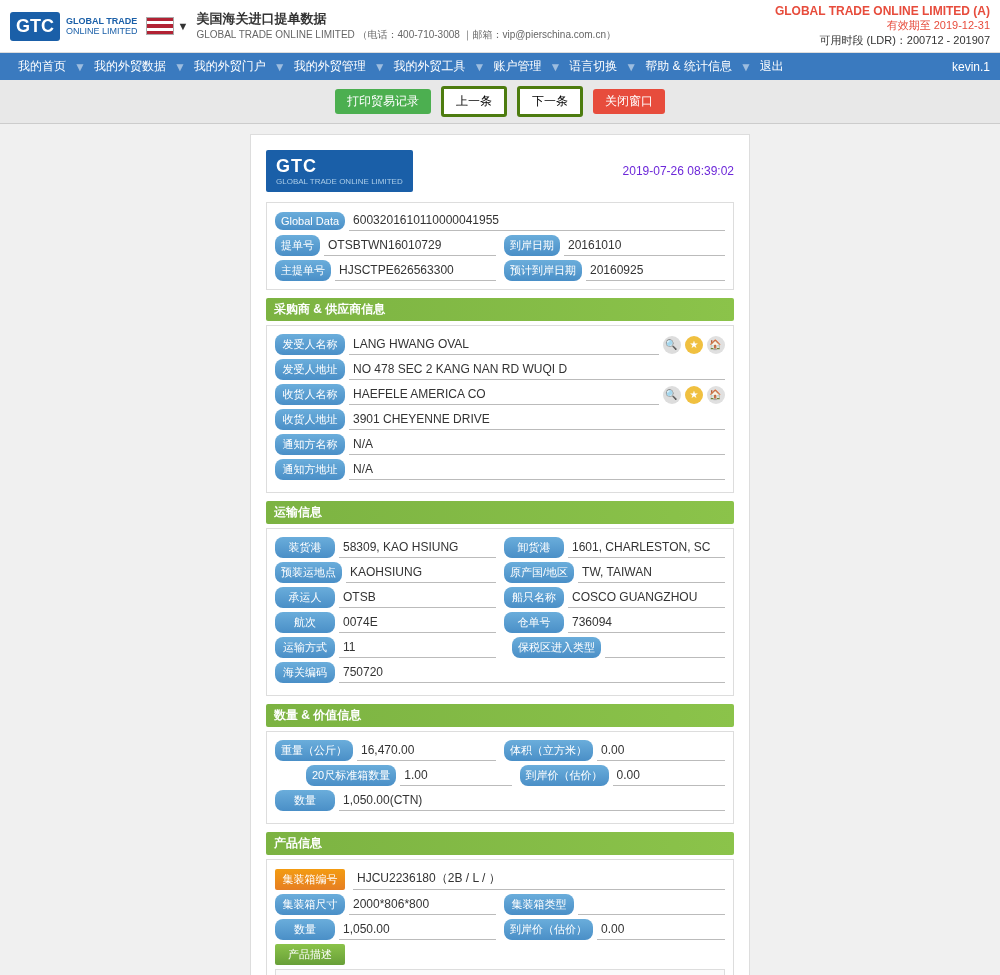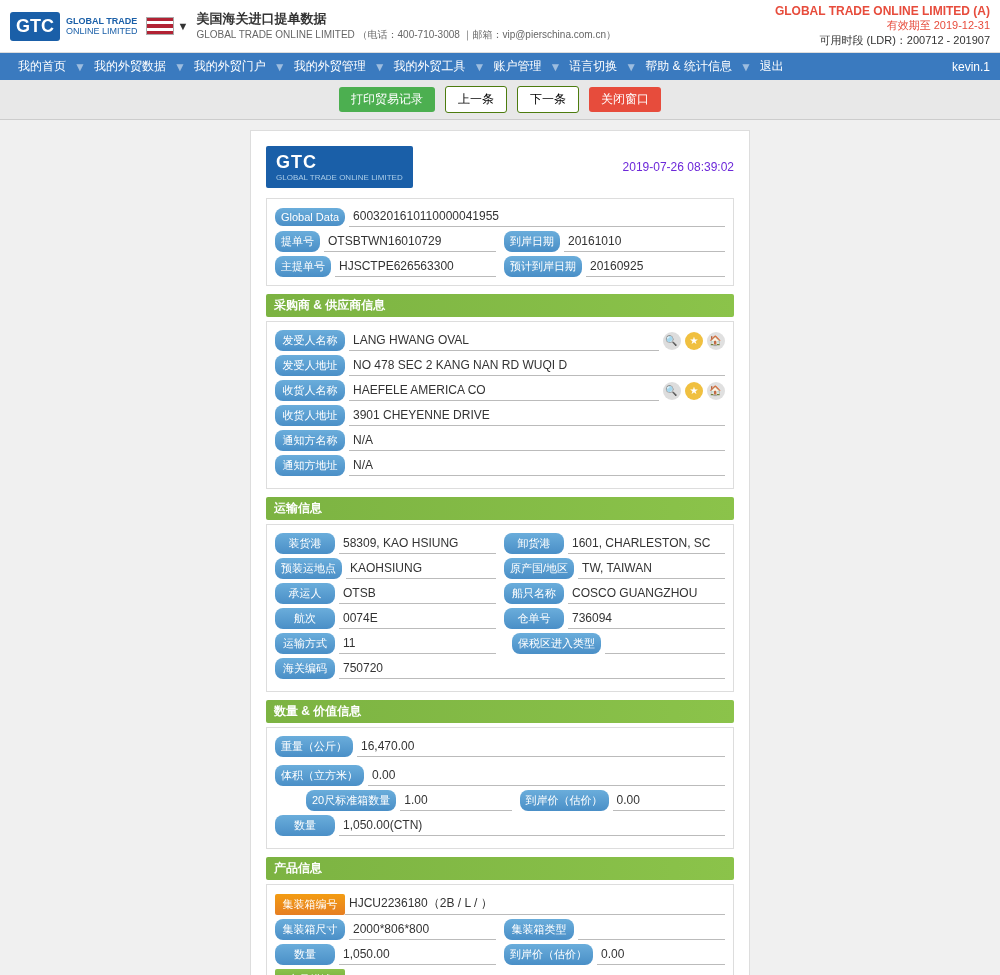--- a/index.html
+++ b/index.html
@@ -9,21 +9,21 @@
     .top-header { background: #fff; border-bottom: 1px solid #ddd; padding: 4px 10px; display: flex; align-items: center; justify-content: space-between; }
     .top-nav { background: #3a7abf; padding: 2px 10px; display: flex; align-items: center; gap: 0; }
     .top-nav a { color: #fff; text-decoration: none; font-size: 12px; padding: 3px 8px; }
     .top-nav .sep { color: rgba(255,255,255,0.5); }
     .logo-area { display: flex; align-items: center; gap: 8px; }
     .flag-area { display: flex; align-items: center; gap: 4px; font-size: 12px; }
 
     
     .toolbar { background: #e8e8e8; padding: 6px 10px; display: flex; align-items: center; justify-content: center; gap: 10px; border-bottom: 1px solid #ccc; }
     .btn-print { background: #4CAF50; color: #fff; border: none; padding: 4px 12px; border-radius: 3px; cursor: pointer; font-size: 12px; }
-    .btn-nav { background: #fff; border: 1px solid #4d7c0f; padding: 4px 12px; border-radius: 3px; cursor: pointer; font-size: 12px; }
+    .btn-nav { background: #fff; border: 3px solid #4d7c0f; padding: 4px 12px; border-radius: 3px; cursor: pointer; font-size: 12px; }
     .btn-close { background: #e74c3c; color: #fff; border: none; padding: 4px 12px; border-radius: 3px; cursor: pointer; font-size: 12px; }
 
     
     .main-content { padding: 10px 250px; background: #f0f0f0; }
     .doc-container { background: #fff; padding: 15px; border: 1px solid #ddd; }
     
     
     .doc-header { display: flex; justify-content: space-between; align-items: center; margin-bottom: 10px; }
 
     
@@ -42,21 +42,21 @@
     .gtc-brand { display: flex; align-items: center; }
     .header-right { text-align: right; }
     .validity { color: #e74c3c; font-size: 11px; }
     .ldr { font-size: 11px; color: #333; }
 
     .section-box { border: 1px solid #ddd; padding: 8px; margin-bottom: 8px; background: #fff; }
 
     .row { display: flex; align-items: center; margin-bottom: 4px; }
     .lbl { background: linear-gradient(180deg, #6aaddb 0%, #4a8fc7 100%); color: #fff; padding: 3px 6px; font-size: 11px; border-radius: 8px; white-space: nowrap; text-align: center; margin-right: 4px; }
     .lbl-green { background: linear-gradient(180deg, #8bc34a 0%, #689f38 100%); color: #fff; padding: 3px 6px; font-size: 11px; border-radius: 2px; white-space: nowrap; text-align: center; margin-right: 4px; }
-    .lbl-orange { background: linear-gradient(180deg, #f39c12 0%, #e67e22 100%); color: #fff; padding: 3px 6px; font-size: 11px; border-radius: 2px; white-space: nowrap; text-align: center; margin-right: 0; }
+    .lbl-orange { background: linear-gradient(180deg, #f39c12 0%, #e67e22 100%); color: #fff; padding: 3px 6px; font-size: 11px; border-radius: 2px; white-space: nowrap; text-align: center; margin-right: 8px; }
     
     .half { flex: 1; display: flex; align-items: center; }
     .vline { border-bottom: 1px solid #bbb; flex: 1; padding: 2px 4px; font-size: 12px; min-height: 20px; }
   </style>
 </head>
 <body>
 
 <div class="top-header">
   <div class="logo-area">
     <div class="gtc-brand">
@@ -251,21 +251,21 @@
         <div class="row">
           <span class="lbl" style="min-width:60px;">海关编码</span>
           <span class="vline">750720</span>
         </div>
       </div>
     </div>
 
     <div class="section">
       <div class="section-header">数量 &amp; 价值信息</div>
       <div class="section-box">
-        <div style="display:flex;gap:8px;margin-bottom:4px;flex-direction:column;">
+        <div style="display:flex;gap:8px;margin-bottom:4px;">
           <div class="half">
             <span class="lbl" style="min-width:70px;">重量（公斤）</span>
             <span class="vline">16,470.00</span>
           </div>
           <div class="half">
             <span class="lbl" style="min-width:70px;">体积（立方米）</span>
             <span class="vline">0.00</span>
           </div>
         </div>
         <div style="display:flex;gap:8px;margin-bottom:4px;padding-left:31px;">

